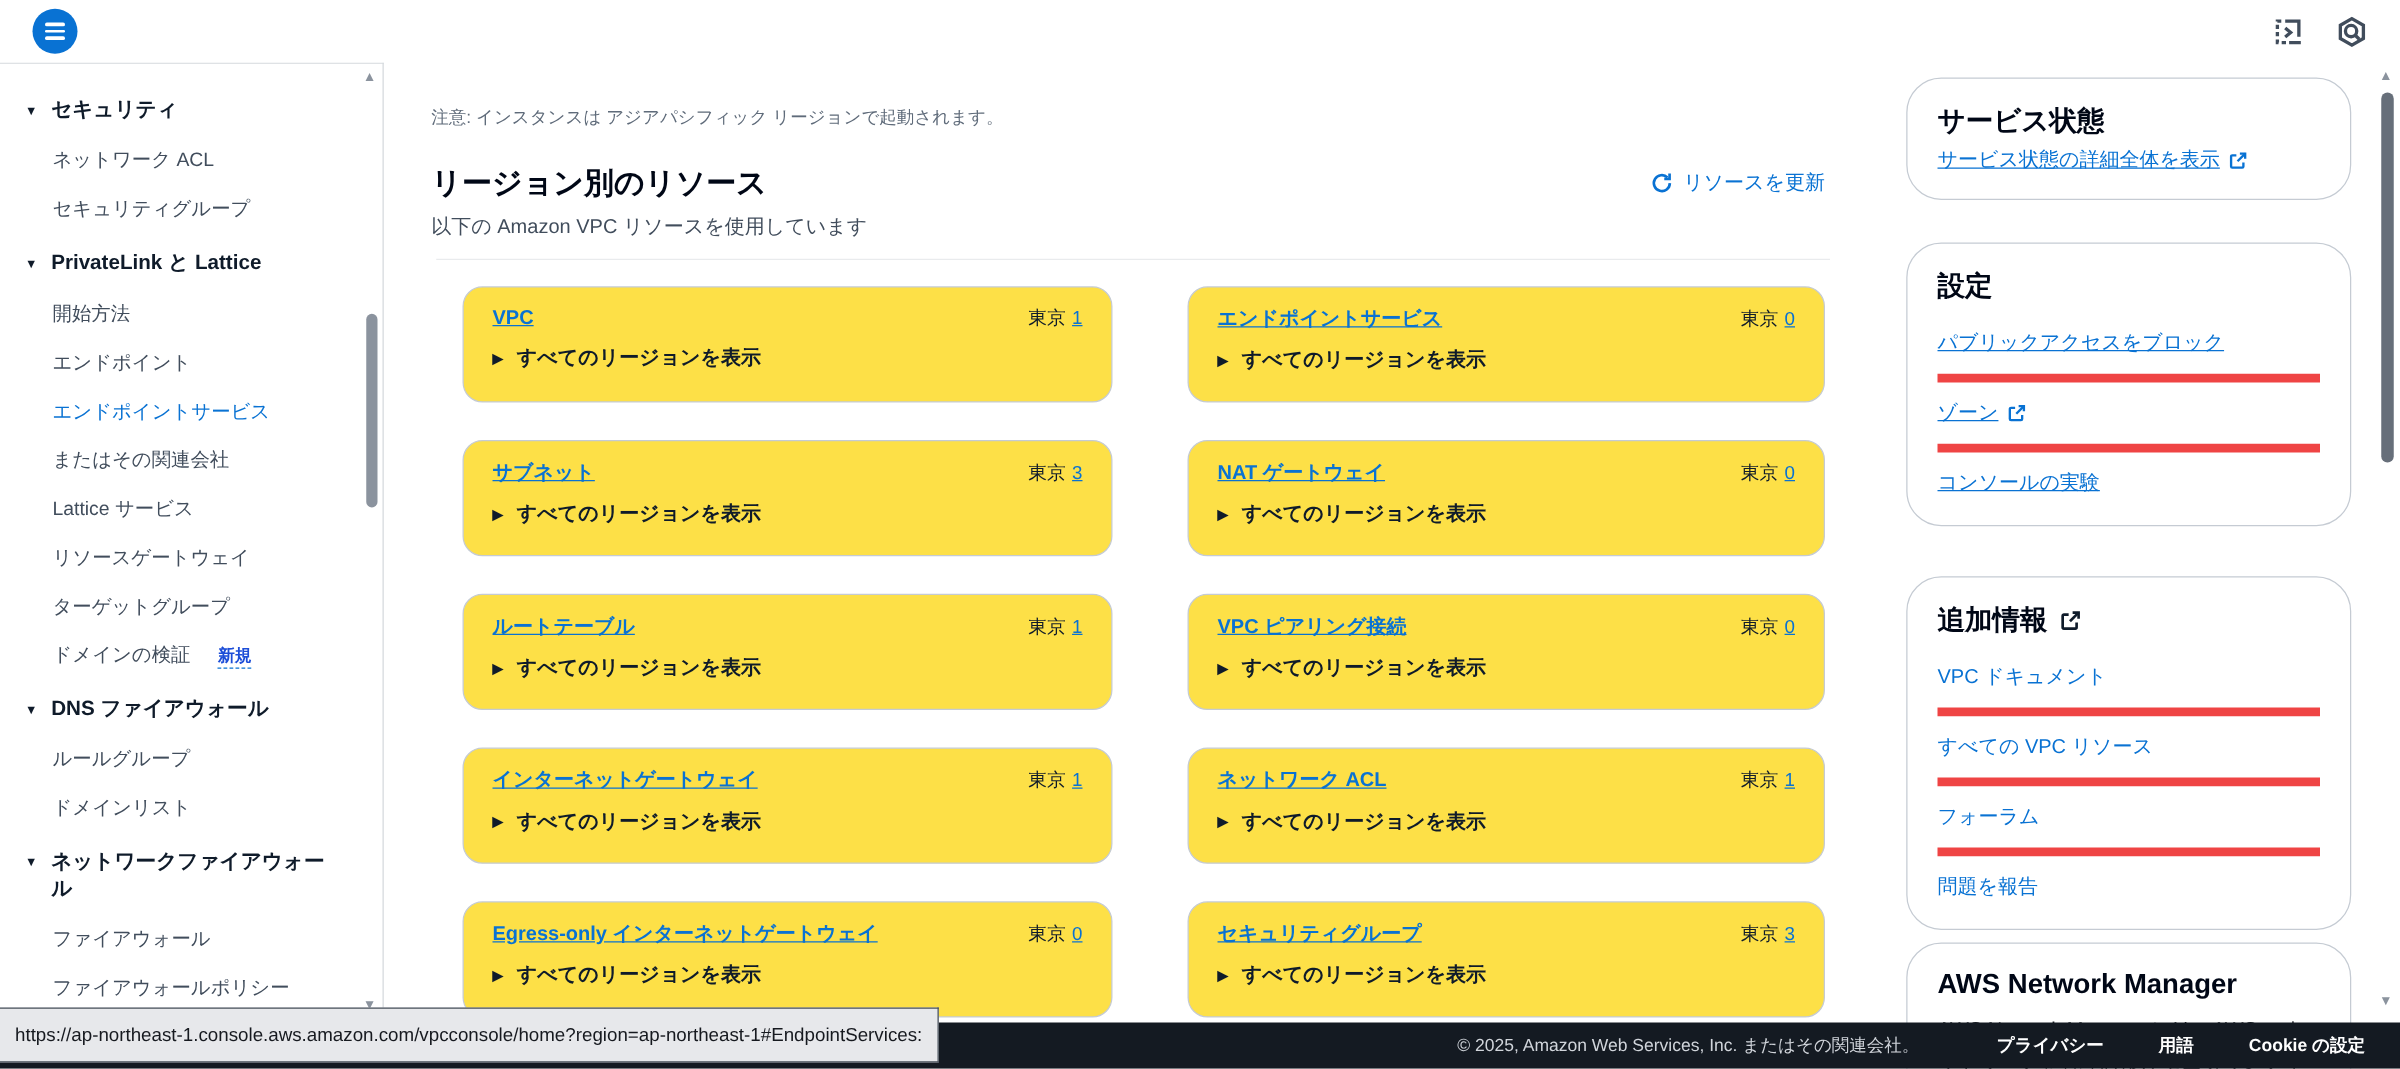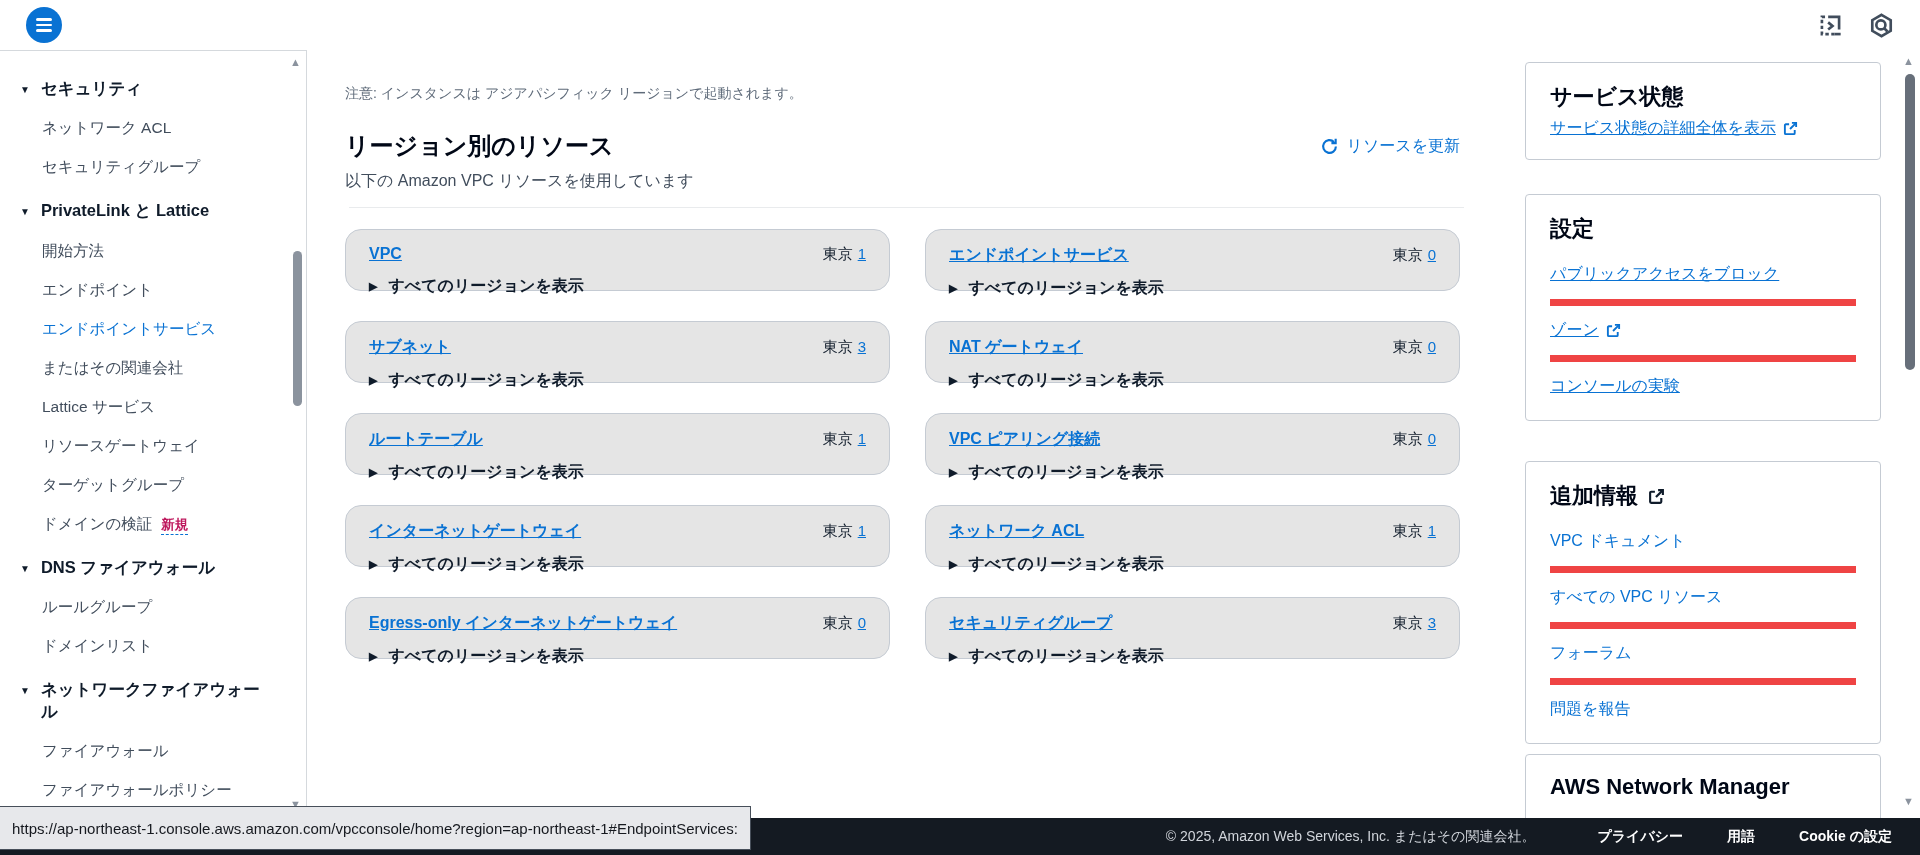--- a/index.html
+++ b/index.html
@@ -21,51 +21,51 @@
   .header-icons .hicon { cursor:pointer; display:flex; }
 
   
   .sidebar { position:absolute; top:50px; left:0; width:307px; bottom:37px; background:#fff;
     border-right:1px solid #d5d9dd; border-top:1px solid #d5d9dd; padding-top:14px; overflow:hidden; z-index:2; }
   .side-sec-header { display:flex; align-items:baseline; gap:11px; padding:12px 34px 10px 20px;
     font-weight:bold; font-size:16.5px; color:#0f1b2a; cursor:pointer; line-height:1.35; }
   .side-sec-header .caret { font-size:10px; flex:none; position:relative; top:-1px; }
   .side-item { padding:9px 20px 9px 42px; font-size:15.5px; color:#414d5c; cursor:pointer; }
   .side-item.selected { color:#0972d3; }
-  .badge-new { color:#be185d; font-size:13.5px; font-weight:bold; margin-left:9px;
+  .badge-new { color:#1d4ed8; font-size:13.5px; font-weight:bold; margin-left:22px;
     border-bottom:1px dashed #0972d3; padding-bottom:2px; }
   .side-scroll-up   { position:absolute; top:5px;   right:5px; font-size:11px; color:#8b939e; cursor:pointer; }
   .side-scroll-down { position:absolute; bottom:8px; right:5px; font-size:11px; color:#8b939e; cursor:pointer; }
   .side-thumb { position:absolute; top:200px; right:4px; width:9px; height:155px; background:#8b939e; border-radius:5px; cursor:grab; }
 
   
   .main { position:absolute; top:50px; left:308px; width:1160px; bottom:37px; padding:24px 0 0 37px; overflow:hidden; }
   .btn-row { display:flex; align-items:center; gap:37px; }
   .btn-primary { background:#ec8000; color:#16191f; border:none; border-radius:20px;
     padding:9px 25px; font-size:16px; font-weight:bold; font-family:inherit; cursor:pointer; }
   .btn-secondary { background:#fff; color:#0972d3; border:2px solid #0972d3; border-radius:20px;
     padding:7px 23px; font-size:16px; font-weight:bold; font-family:inherit; cursor:pointer; }
   .note { margin-top:11px; font-size:14px; color:#5f6b7a; }
   .section-head { width:1115px; margin-top:27px; display:flex; align-items:center; justify-content:space-between; }
   .section-title { font-size:24px; font-weight:bold; color:#000716; }
   .refresh-link { display:flex; align-items:center; gap:9px; color:#0972d3; font-size:16px; text-decoration:none; }
   .section-sub { margin-top:9px; font-size:16px; color:#414d5c; }
   .rule { width:1115px; margin-top:15px; border:none; border-top:1px solid #e9ebed; }
   .cards { width:1115px; margin-top:21px; display:grid; grid-template-columns:545px 535px; column-gap:35px; row-gap:30px; }
-  .card { height:62px; background:#e5e5e5; border:1px solid #c5cbd3; border-radius:16px; padding:15px 23px; }
+  .card { height:93px; background:#fde047; border:1px solid #c5cbd3; border-radius:16px; padding:15px 23px;margin-left:25px; }
   .card-top { display:flex; justify-content:space-between; align-items:baseline; }
   .card-title { color:#0972d3; font-size:16px; font-weight:bold; text-decoration:underline; }
   .card-region { font-size:15px; color:#0f1b2a; white-space:nowrap; }
   .card-count { color:#0972d3; text-decoration:underline; margin-left:5px; }
   .card-expand { margin-top:12px; display:flex; align-items:center; gap:11px; font-size:16px; font-weight:bold; color:#0f1b2a; cursor:pointer; }
   .card-expand .caret { font-size:11px; }
 
   
   .right-panel { position:absolute; top:62px; left:1525px; width:356px; z-index:1; }
-  .panel-card { background:#fff; border:1px solid #c5cbd3; border-radius:4px; padding:19px 24px 9px; }
+  .panel-card { background:#fff; border:1px solid #c5cbd3; border-radius:28px; padding:19px 24px 9px; }
   .panel-title { font-size:22px; font-weight:bold; color:#000716; display:flex; align-items:center; gap:10px; padding-bottom:6px; }
   .panel-row { padding:14px 0; border-bottom:7px solid #ef4444; font-size:16px; }
   .panel-row:last-child { border-bottom:none; }
   .plink { color:#0972d3; text-decoration:underline; display:inline-flex; align-items:center; gap:7px; }
   .plink.nound { text-decoration:none; }
   .panel-desc { font-size:16px; color:#16191f; line-height:1.6; padding:6px 0 12px; }
   .mb34 { margin-bottom:34px; } .mb40 { margin-bottom:40px; } .mb25 { margin-bottom:10px; }
 
   
   .page-scroll-up   { position:absolute; top:55px;  right:6px; font-size:11px; color:#8b939e; cursor:pointer; z-index:3; }

